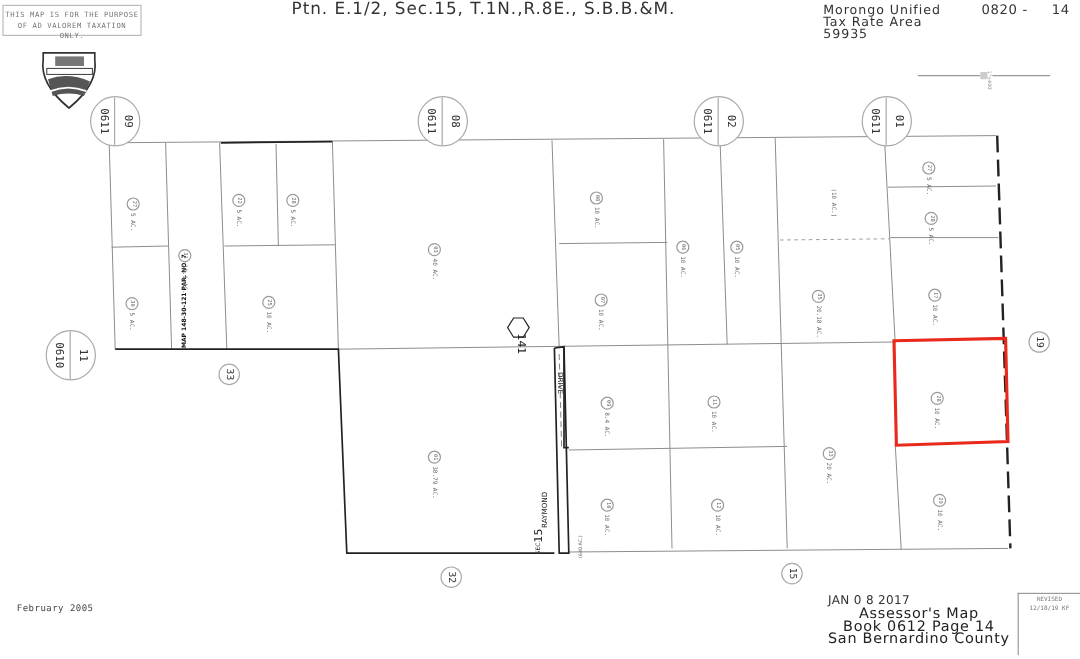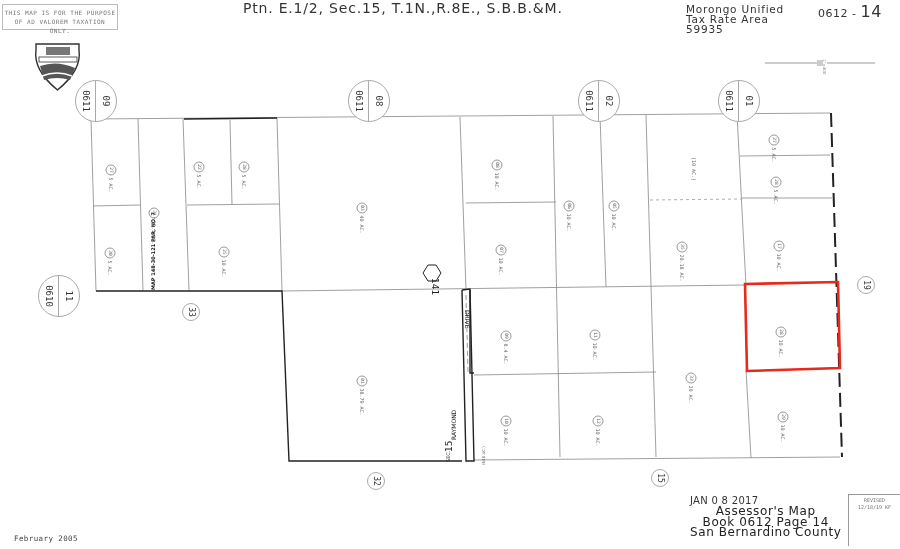--- a/index.html
+++ b/index.html
@@ -2,41 +2,41 @@
 <html><head>
 <meta charset="utf-8">
 <style>
   html, body { margin:0; padding:0; background:#ffffff; }
   body { width:900px; height:549px; position:relative; overflow:hidden; font-family:"DejaVu Sans Mono", monospace; color:#222; }
   .abs { position:absolute; }
   .disclaimer { left:2px; top:4px; width:116px; height:26px; border:1px solid #bbb; font-size:6px; letter-spacing:0.5px; color:#777; text-align:center; line-height:9px; padding-top:3px; box-sizing:border-box; }
   .title { left:243px; top:0px; font-size:14px; letter-spacing:0.8px; color:#333; font-family:"DejaVu Sans", sans-serif; }
   .tax { left:686px; top:4px; font-size:10.5px; line-height:10px; letter-spacing:0.8px; color:#333; font-family:"DejaVu Sans", sans-serif; white-space:pre; }
   .mapno { left:818px; top:2px; font-size:11px; letter-spacing:0.5px; color:#333; font-family:"DejaVu Sans", sans-serif; }
-  .mapno .big { font-size:16px; }
-  .footer-date { left:14px; top:534px; font-size:7.5px; color:#444; letter-spacing:0.4px; }
+  .mapno .big { font-size:11px;margin-left:16px; }
+  .footer-date { left:14px; top:502px; font-size:7.5px; color:#444; letter-spacing:0.4px; }
   .stamp { left:690px; top:495px; font-size:10px; color:#333; letter-spacing:0.3px; font-family:"DejaVu Sans", sans-serif; }
   .assessor { left:690px; top:506px; font-size:12px; line-height:10.5px; color:#222; letter-spacing:0.6px; font-family:"DejaVu Sans", sans-serif; white-space:pre;text-align:center; }
   .revised { left:848px; top:494px; width:52px; height:52px; border-left:1px solid #999; border-top:1px solid #999; font-size:5px; color:#777; text-align:center; line-height:7px; box-sizing:border-box; padding-top:2px;}
   svg text { font-family:"DejaVu Sans", sans-serif; }
 </style>
 </head>
 <body>
 
 <div class="abs disclaimer">
   <div>THIS MAP IS FOR THE PURPOSE</div>
   <div>OF AD VALOREM TAXATION ONLY.</div>
 </div>
 
 <div class="abs title">Ptn. E.1/2, Sec.15, T.1N.,R.8E., S.B.B.&amp;M.</div>
 <div class="abs tax">Morongo Unified
 Tax Rate Area
 59935</div>
 <div class="abs mapno">
-  <span>0612 - </span><span class="big">14</span>
+  <span>0820 - </span><span class="big">14</span>
 </div>
 
 <svg class="abs" style="left:30px;top:40px" width="55" height="52">
   <path d="M6 4 L49 4 L49 10 Q52 30 27.5 50 Q3 30 6 10 Z" fill="#fff" stroke="#333" stroke-width="1.4"></path>
   <rect x="16" y="7" width="24" height="8" fill="#777"></rect>
   <rect x="9" y="17" width="38" height="5" fill="#fff" stroke="#333" stroke-width="0.8"></rect>
   <path d="M10 26 Q27 20 45 28 L40 40 Q27 36 14 40 Z" fill="#555"></path>
   <path d="M12 36 Q27 30 42 36" stroke="#fff" stroke-width="1.5" fill="none"></path>
 </svg>
 

